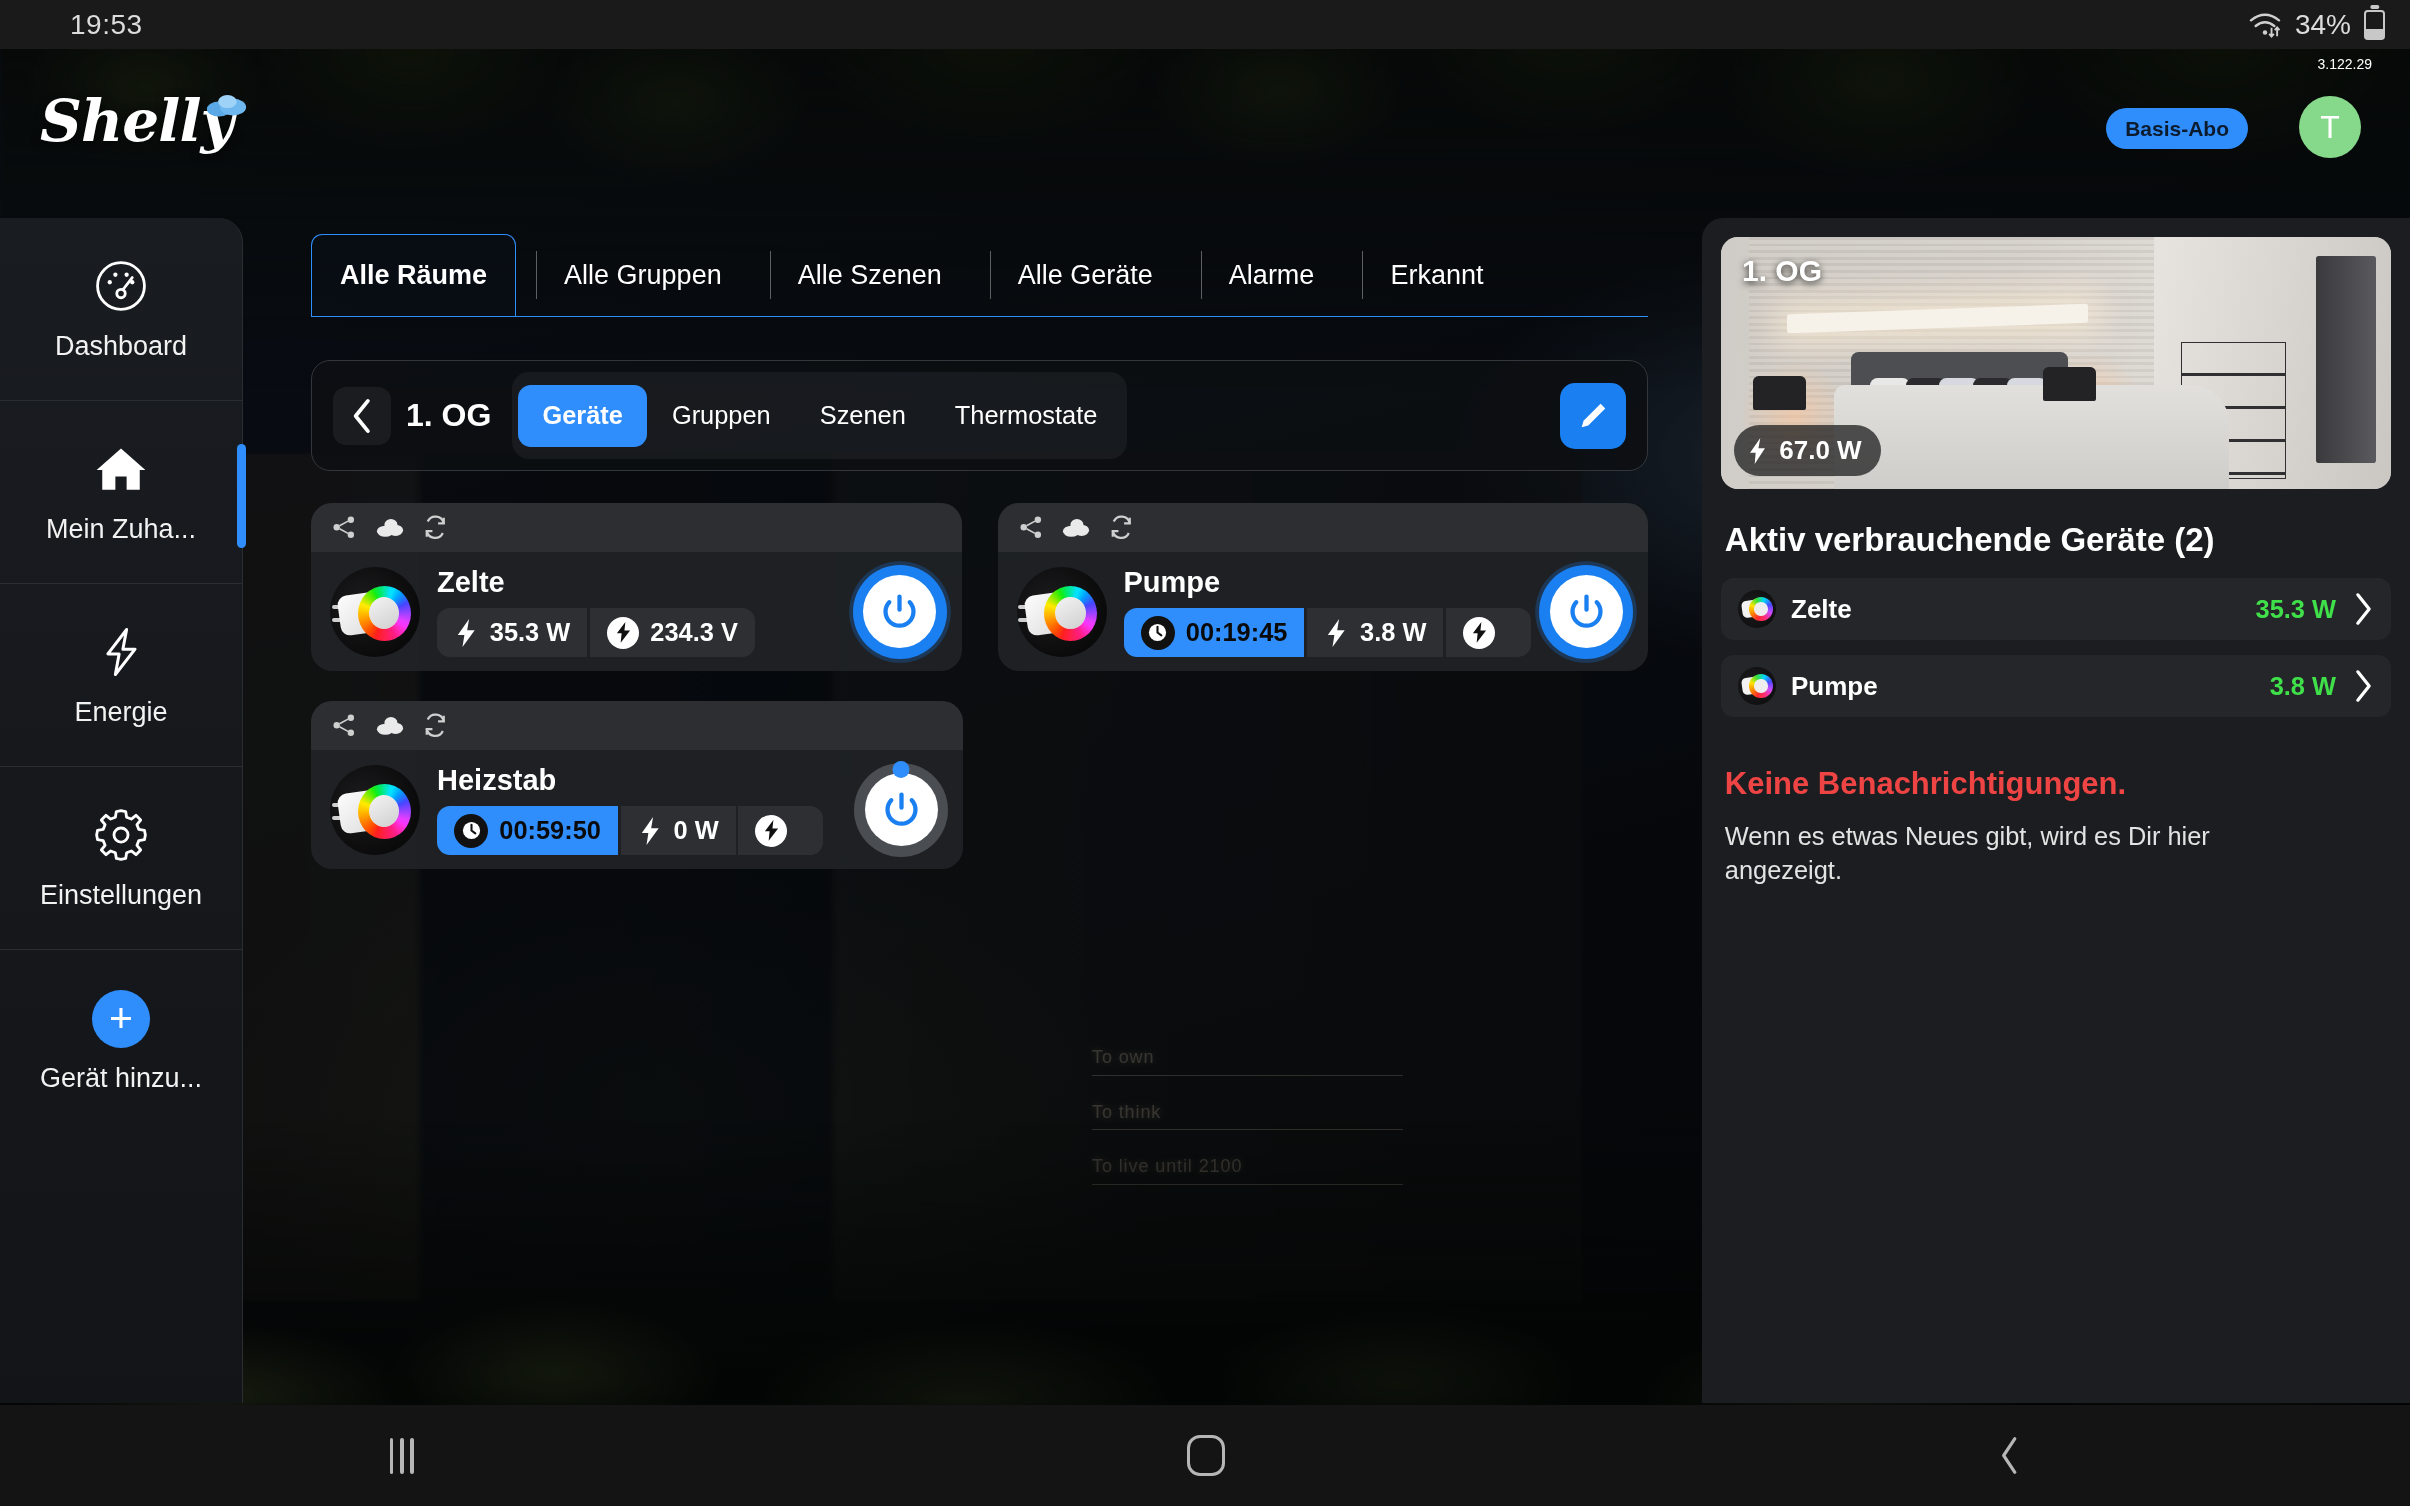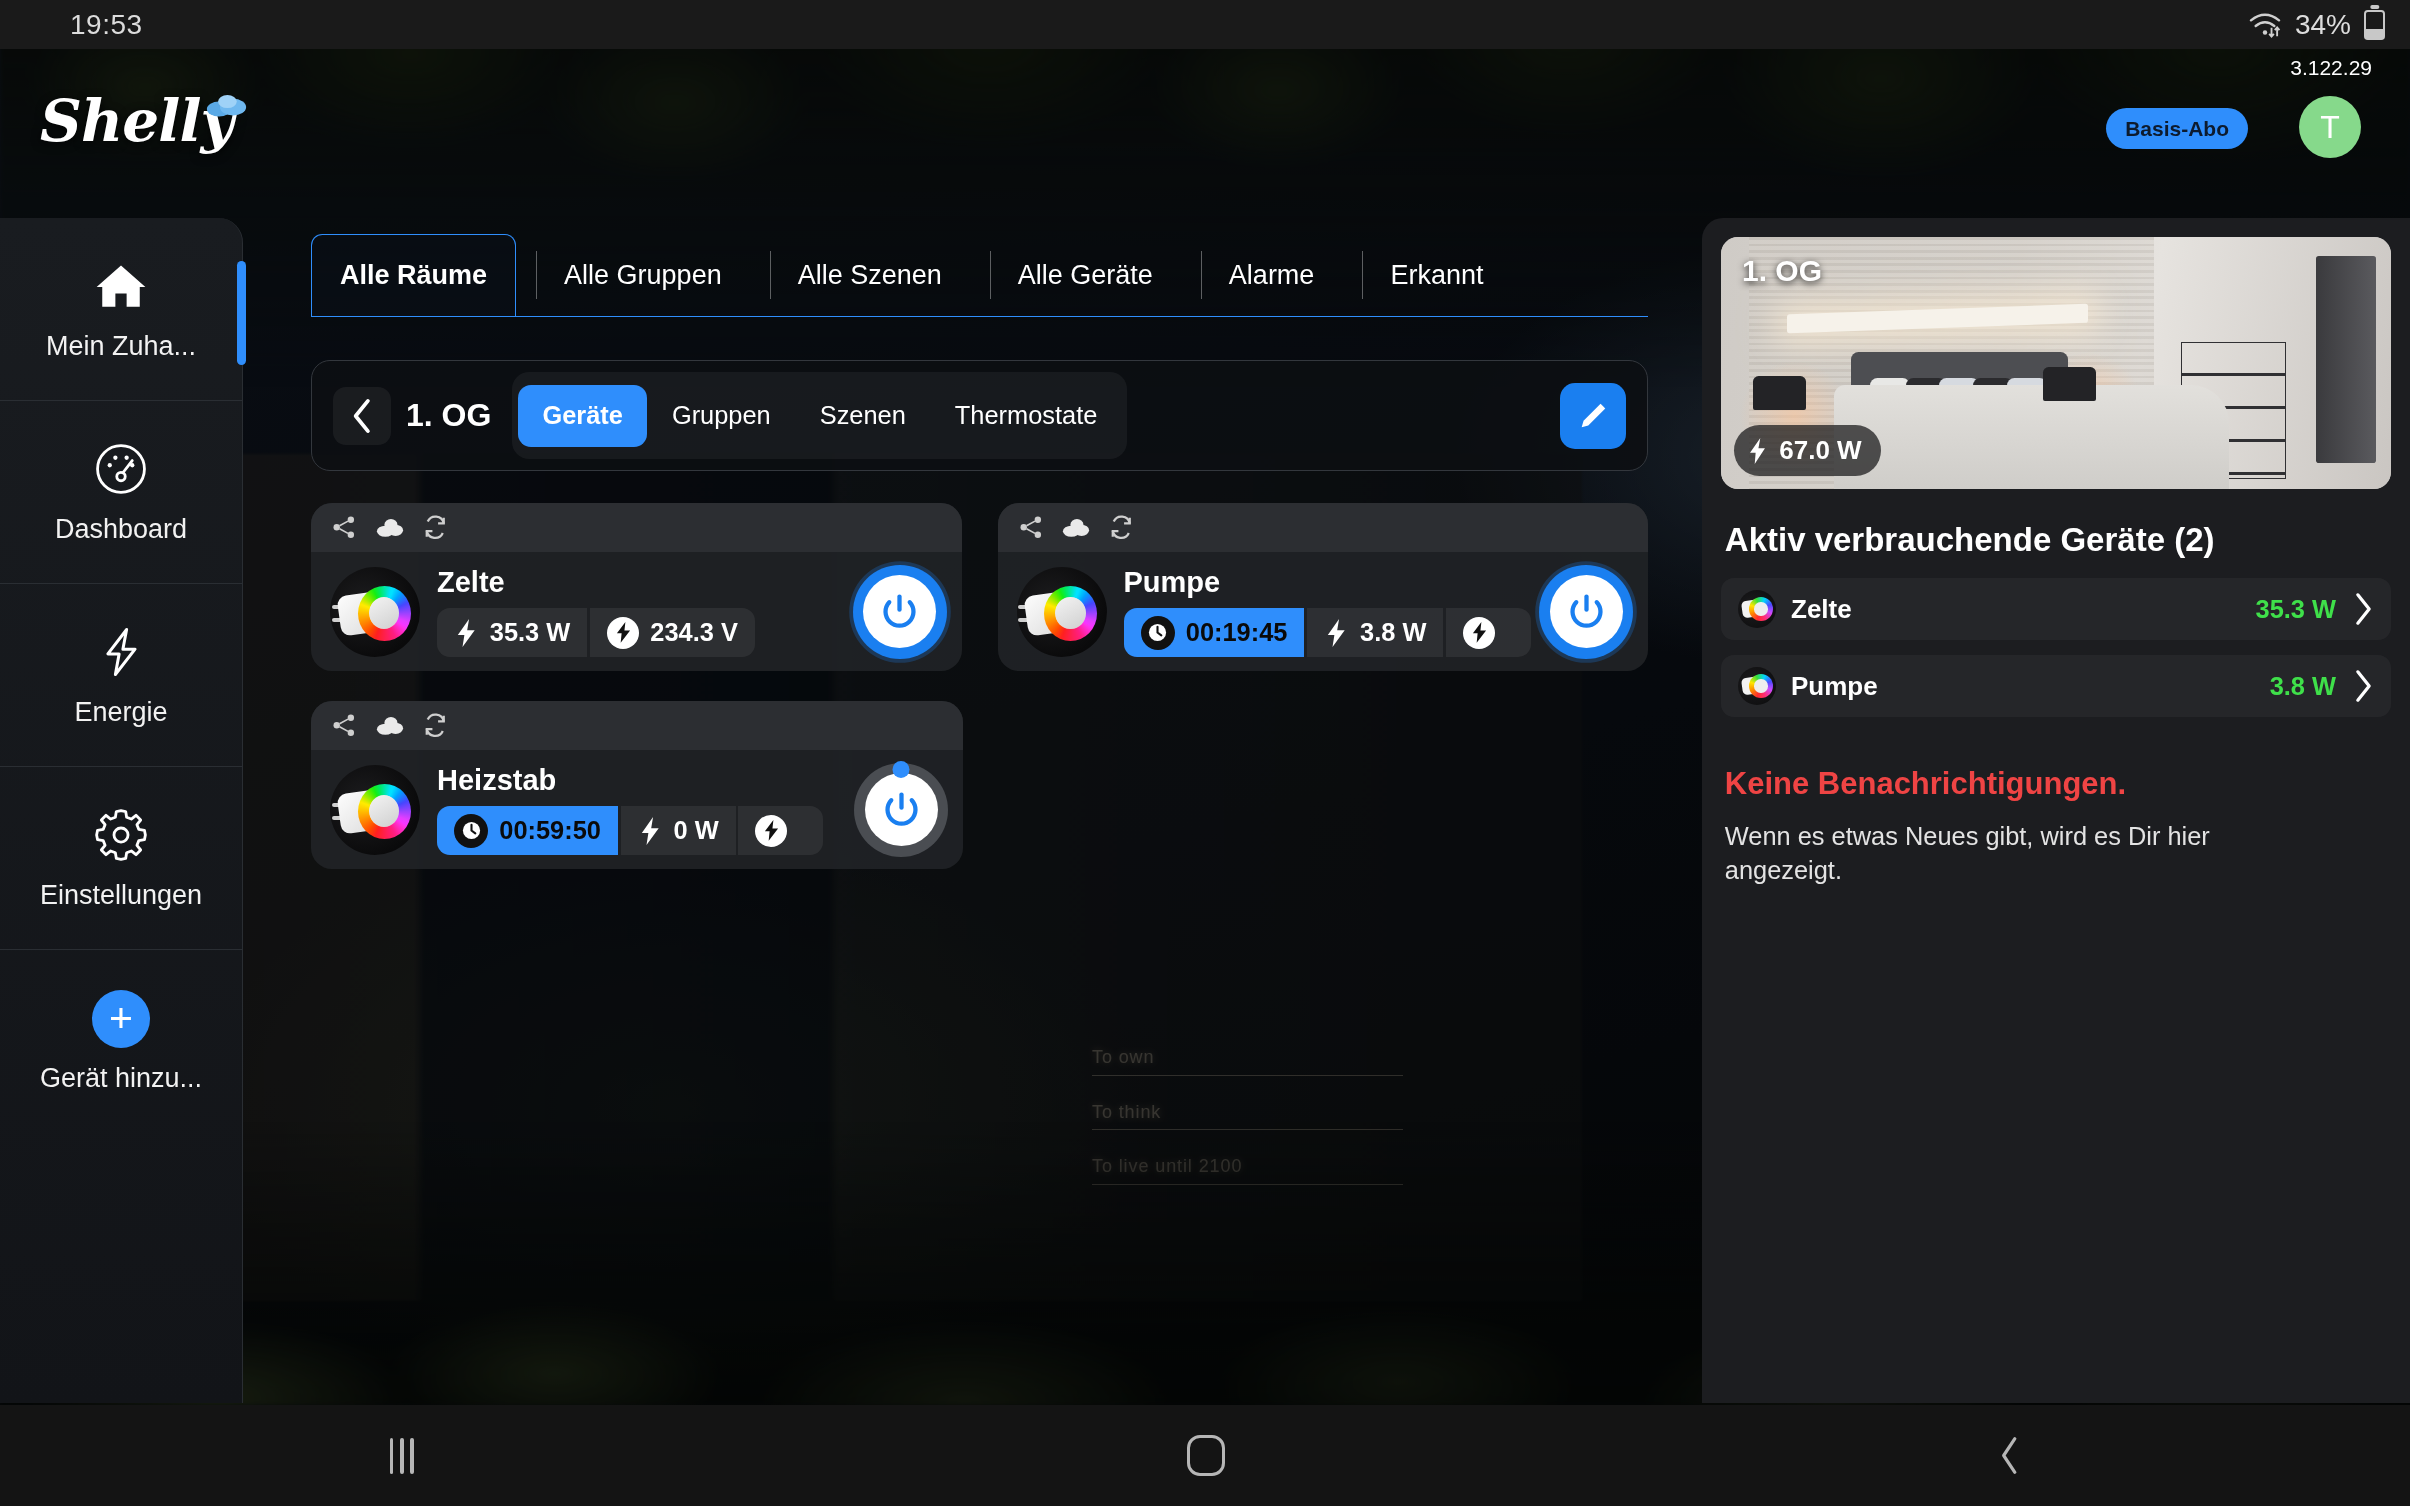--- a/index.html
+++ b/index.html
@@ -88,21 +88,21 @@
   .logo-wrap { position:absolute; left:40px; top:87px; z-index:20; }
   .logo-text {
     font-family:"DejaVu Serif", serif; font-style:italic; font-weight:bold;
     font-size:58px; color:#fff; letter-spacing:-0.9px;
     text-shadow:0 1.9px 9.4px rgba(0,0,0,.8);
   }
   .logo-cloud {
     position:absolute; right:-15px; top:5.6px; width:43px; height:24.5px;
   }
   .version {
-    position:absolute; right:38px; top:56px; color:#fff; font-size:21px; z-index:20;
+    position:absolute; right:38px; top:56px; color:#fff; font-size:14px; z-index:20;
   }
   .abo-badge {
     position:absolute; right:162px; top:108px; background:#2f8efc; color:#0d1b2e;
     font-size:21px; font-weight:bold; padding:8.5px 19px; border-radius:21px; z-index:20;
   }
   .avatar {
     position:absolute; right:49px; top:96px; width:62px; height:62px;
     border-radius:50%; background:#86d98b; color:#fff; font-size:32px;
     display:flex; align-items:center; justify-content:center; z-index:20;
   }
@@ -385,37 +385,37 @@
   </svg>
 </div>
 <div class="version">3.122.29</div>
 <div class="abo-badge">Basis-Abo</div>
 <div class="avatar">T</div>
 
 <div class="sidebar">
 
   <div class="side-item">
     <svg class="side-icon" viewBox="0 0 64 64">
-      <path d="M32 10 L58 33 L52 33 L52 54 L38 54 L38 40 L26 40 L26 54 L12 54 L12 33 L6 33 Z" fill="#fff"></path>
-    </svg>
-    <div class="side-label">Mein Zuha...</div>
-    <div class="side-active-bar"></div>
-  </div>
-
-  <div class="side-item">
-    <svg class="side-icon" viewBox="0 0 64 64">
       <circle cx="32" cy="32" r="25" stroke="#fff" stroke-width="3" fill="none"></circle>
       <circle cx="20" cy="28" r="2.3" fill="#fff"></circle>
         <circle cx="26" cy="20" r="2.3" fill="#fff"></circle>
       <circle cx="38" cy="20" r="2.3" fill="#fff"></circle>
         <circle cx="44" cy="28" r="2.3" fill="#fff"></circle>
       <circle cx="32" cy="40" r="4.5" stroke="#fff" stroke-width="3" fill="none"></circle>
       <path d="M34 36 L44 23" stroke="#fff" stroke-width="3" stroke-linecap="round"></path>
     </svg>
     <div class="side-label">Dashboard</div>
+  </div>
+
+  <div class="side-item">
+    <svg class="side-icon" viewBox="0 0 64 64">
+      <path d="M32 10 L58 33 L52 33 L52 54 L38 54 L38 40 L26 40 L26 54 L12 54 L12 33 L6 33 Z" fill="#fff"></path>
+    </svg>
+    <div class="side-label">Mein Zuha...</div>
+    <div class="side-active-bar"></div>
   </div>
 
   <div class="side-item">
     <svg class="side-icon" viewBox="0 0 64 64">
       <path d="M38 8 L18 34 L30 34 L26 56 L47 29 L34 29 Z" stroke="#fff" stroke-width="3.2" fill="none" stroke-linejoin="round"></path>
     </svg>
     <div class="side-label">Energie</div>
   </div>
 
   <div class="side-item">

